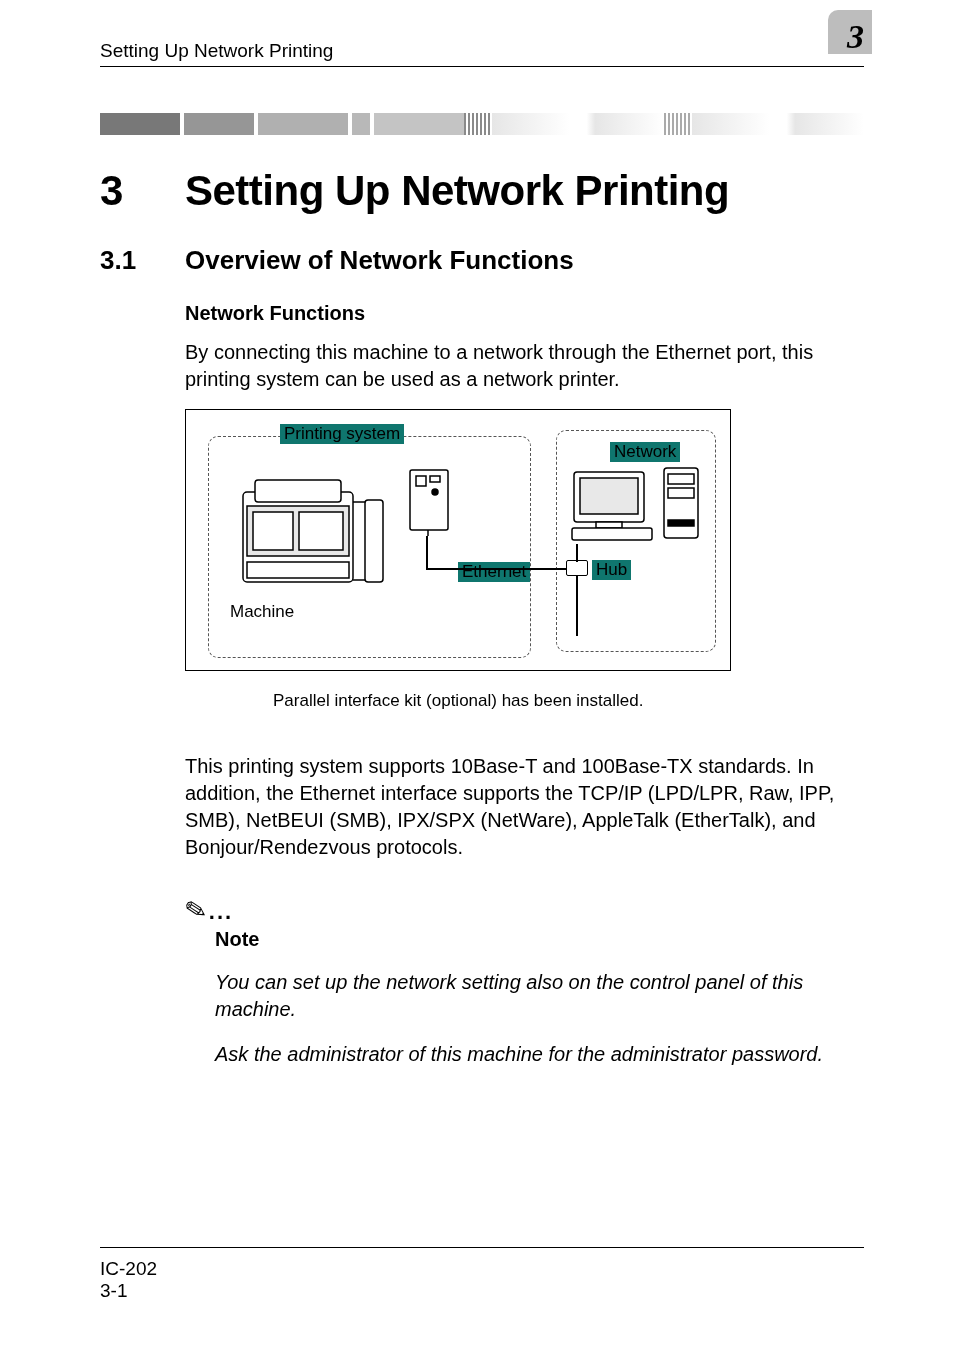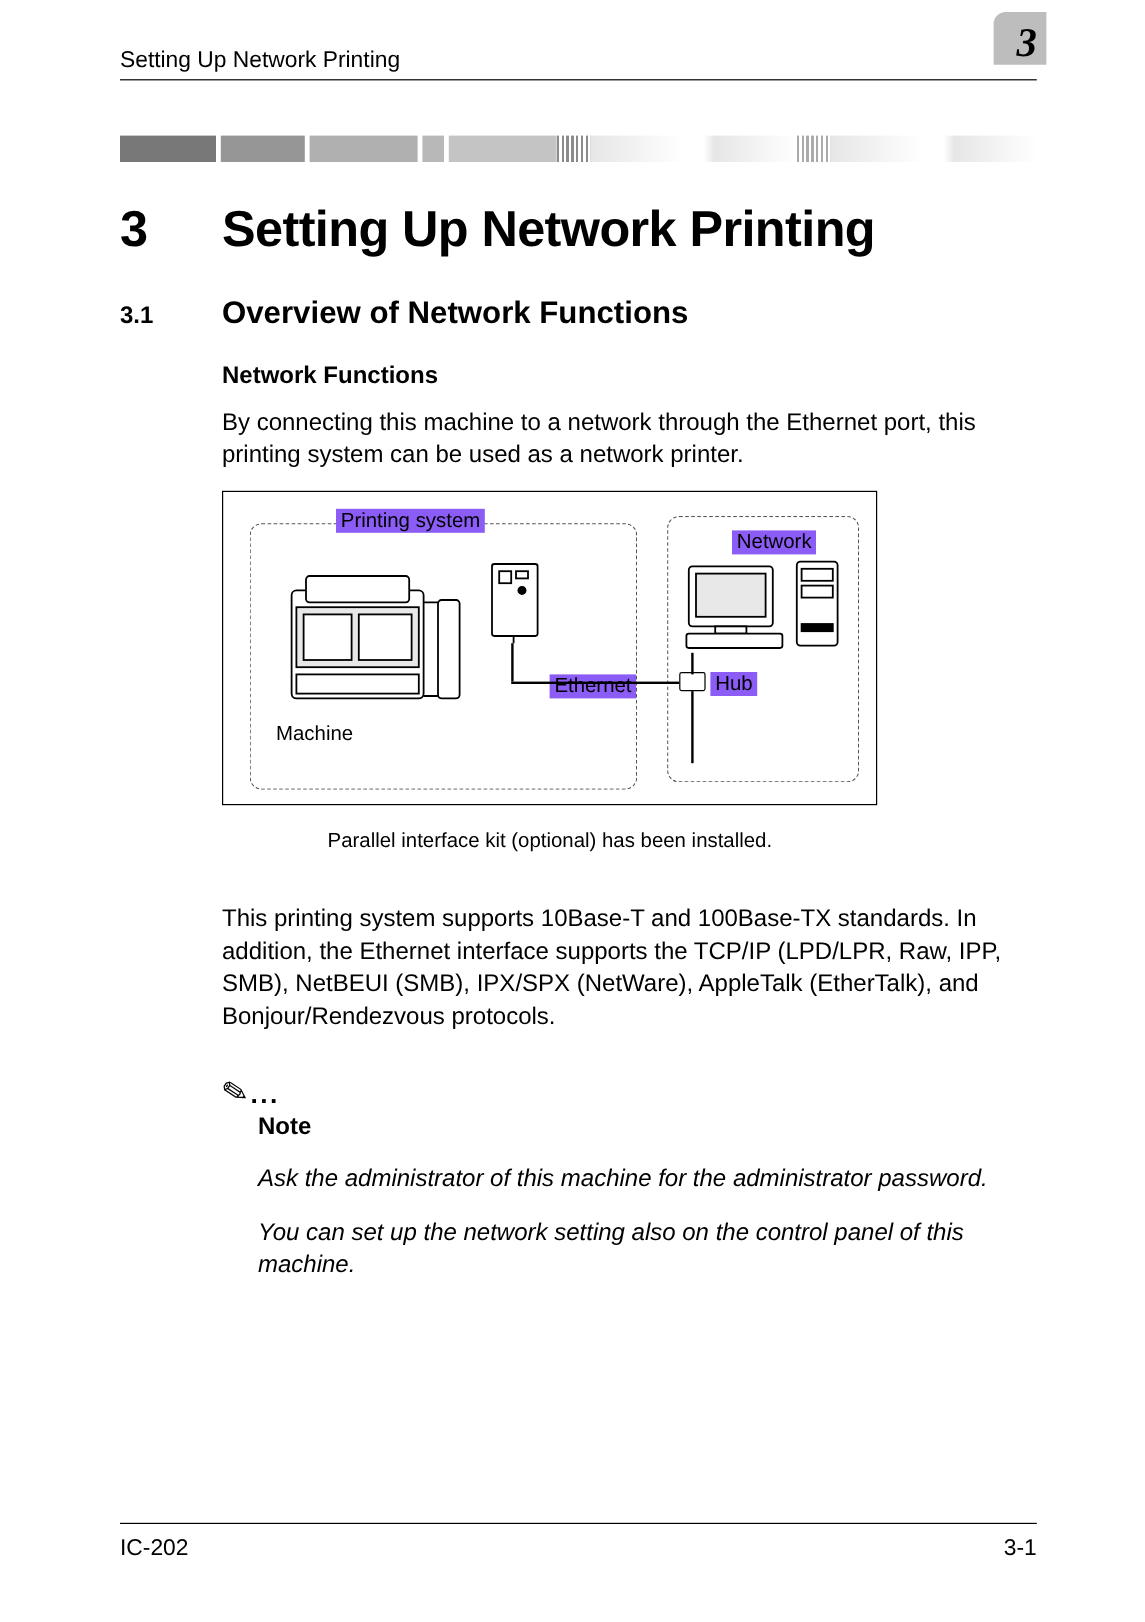--- a/index.html
+++ b/index.html
@@ -18,50 +18,50 @@
   .bar-c { width: 90px; background: #b0b0b0; }
   .bar-d { width: 18px; background: #b8b8b8; }
   .bar-e { width: 90px; background: #c4c4c4; }
   .stripes { width: 28px; background: repeating-linear-gradient(90deg, #8a8a8a 0 2px, #fff 2px 4px); }
   .fade { flex: 1; background: linear-gradient(90deg, #e6e6e6 0%, #fff 45%, #fff 55%, #e6e6e6 60%, #fff 100%); position: relative; }
   .stripes2 { width: 28px; background: repeating-linear-gradient(90deg, #aaa 0 2px, #fff 2px 4px); }
   .chapter-row { display: flex; align-items: baseline; margin-top: 32px; }
   .chap-num { font-size: 42px; font-weight: bold; width: 85px; flex-shrink: 0; }
   .chap-title { font-size: 42px; font-weight: bold; letter-spacing: -0.5px; }
   .section-row { display: flex; align-items: baseline; margin-top: 30px; }
-  .sec-num { font-size: 20px; font-weight: bold; width: 85px; flex-shrink: 0; }
+  .sec-num { font-size: 26px; font-weight: bold; width: 85px; flex-shrink: 0; }
   .sec-title { font-size: 26px; font-weight: bold; }
   .body-col { margin-left: 85px; }
   .sub-head { font-size: 20px; font-weight: bold; margin-top: 26px; }
   .para { font-size: 20px; line-height: 1.35; margin-top: 14px; }
   .diagram-box { margin-top: 16px; width: 546px; height: 262px; border: 1px solid #000; position: relative; background: #fff; font-size: 16px; }
   .dashbox1 { position: absolute; left: 22px; top: 26px; width: 323px; height: 222px; border: 1px dashed #555; border-radius: 10px; }
   .dashbox2 { position: absolute; left: 370px; top: 20px; width: 160px; height: 222px; border: 1px dashed #555; border-radius: 10px; }
-  .lbl { position: absolute; font-size: 17px; background: #8b5cf6; padding: 0 4px; }
+  .lbl { position: absolute; font-size: 17px; background: #0f766e; padding: 0 4px; }
   .lbl-ps { left: 94px; top: 14px; }
   .lbl-net { left: 424px; top: 32px; }
   .lbl-eth { left: 272px; top: 152px; }
   .lbl-hub { left: 406px; top: 150px; }
   .lbl-mach { left: 40px; top: 192px; background: transparent; }
   .printer { position: absolute; left: 46px; top: 52px; width: 162px; height: 140px; }
   .printer svg { width: 100%; height: 100%; }
   .ctrl { position: absolute; left: 220px; top: 56px; width: 46px; height: 70px; }
   .ctrl svg { width: 100%; height: 100%; }
   .pc { position: absolute; left: 382px; top: 56px; width: 136px; height: 78px; }
   .pc svg { width: 100%; height: 100%; }
   .hub { position: absolute; left: 380px; top: 150px; width: 22px; height: 16px; border: 1.5px solid #000; border-radius: 2px; background: #fff; }
   .wire { position: absolute; background: #000; }
   .caption { font-size: 17px; margin-top: 20px; margin-left: 88px; }
   .note-block { margin-top: 34px; }
   .note-icon { font-size: 26px; display: inline-block; transform: rotate(-12deg); }
   .note-dots { font-size: 22px; font-weight: bold; letter-spacing: 2px; margin-left: 2px; }
   .note-head { font-size: 20px; font-weight: bold; margin-top: 2px; margin-left: 30px; }
   .note-para { font-size: 20px; font-style: italic; line-height: 1.35; margin-left: 30px; margin-top: 2px; }
   .note-para2 { font-size: 20px; font-style: italic; line-height: 1.35; margin-left: 30px; margin-top: 18px; }
-  .footer { position: absolute; left: 100px; right: 90px; bottom: 50px; border-top: 1px solid #000; padding-top: 10px; display: flex; justify-content: space-between; font-size: 19px; }
+  .footer { position: absolute; left: 100px; right: 90px; bottom: 50px; border-top: 1px solid #000; padding-top: 10px; display: flex; justify-content: space-between; font-size: 19px; flex-direction: column; }
 </style>
 </head>
 <body>
 
 <div class="page">
 
   <div class="header-row">
     <div class="header-title">Setting Up Network Printing</div>
     <div class="header-num-wrap">
       <div class="header-num-shadow"></div>
@@ -161,22 +161,22 @@
       <div class="wire" style="left:390px; top:166px; width:2px; height:60px;"></div>
     </div>
 
     <div class="caption">Parallel interface kit (optional) has been installed.</div>
 
     <div class="para" style="margin-top:42px;">This printing system supports 10Base-T and 100Base-TX standards. In addition, the Ethernet interface supports the TCP/IP (LPD/LPR, Raw, IPP, SMB), NetBEUI (SMB), IPX/SPX (NetWare), AppleTalk (EtherTalk), and Bonjour/Rendezvous protocols.</div>
 
     <div class="note-block">
       <span class="note-icon">✎</span><span class="note-dots">...</span>
       <div class="note-head">Note</div>
+      <div class="note-para2">You can set up the network setting also on the control panel of this machine.</div>
       <div class="note-para2">Ask the administrator of this machine for the administrator password.</div>
-      <div class="note-para2">You can set up the network setting also on the control panel of this machine.</div>
     </div>
 
   </div>
 
   <div class="footer">
     <span>IC-202</span>
     <span>3-1</span>
   </div>
 
 </div>

